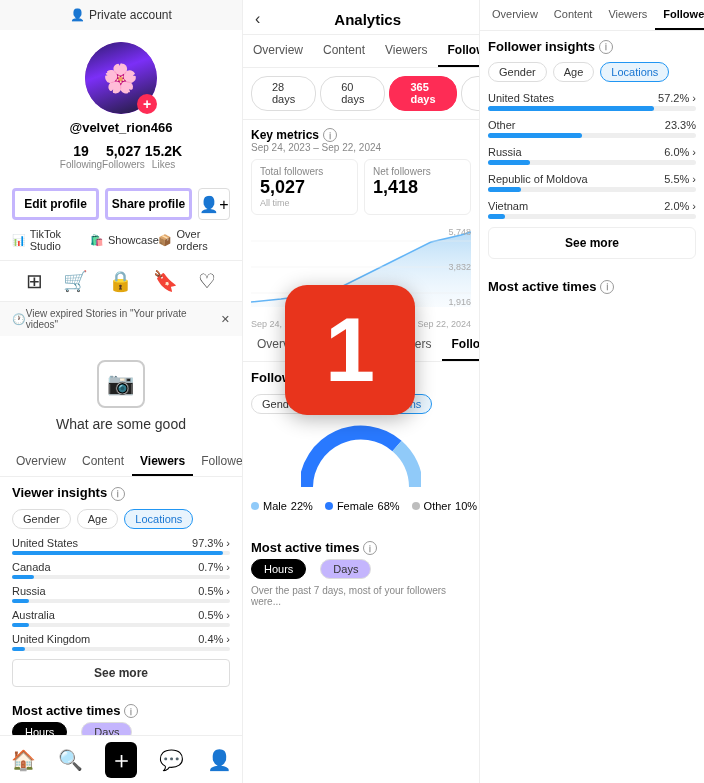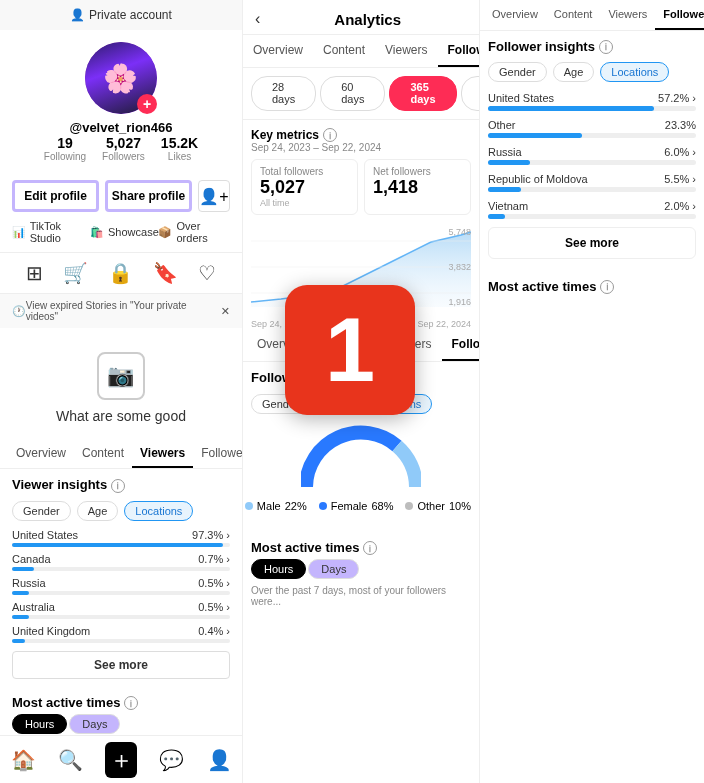--- a/index.html
+++ b/index.html
@@ -85,21 +85,22 @@
 
     .username {
       font-size: 13px;
       font-weight: 600;
       margin-top: 6px;
       color: #000;
     }
 
     .stats-row {
       display: flex;
-      gap: 16px;
+      gap: 0;
+      margin-top: 8px;
     }
 
     .stat-item {
       display: flex;
       flex-direction: column;
       align-items: center;
     }
 
     .stat-num {
       font-size: 14px;
@@ -321,21 +322,21 @@
 
     .most-active-title {
       font-size: 13px;
       font-weight: 700;
       margin: 8px 0 4px;
       color: #000;
     }
 
     .hours-days-toggle {
       display: flex;
-      gap: 2px;
+      gap: 14px;
     }
 
     .toggle-btn {
       padding: 3px 12px;
       border-radius: 20px;
       border: 1px solid #ddd;
       font-size: 11px;
       cursor: pointer;
       background: #c4b5fd;
       color: #333;
@@ -581,21 +582,21 @@
     }
 
     .donut-svg {
       width: 120px;
       height: 70px;
     }
 
     .gender-legend {
       display: flex;
       gap: 12px;
-      justify-content: flex-end;
+      justify-content: space-between;
       font-size: 11px;
       margin-top: 4px;
     }
 
     .legend-item {
       display: flex;
       align-items: center;
       gap: 4px;
     }
 

